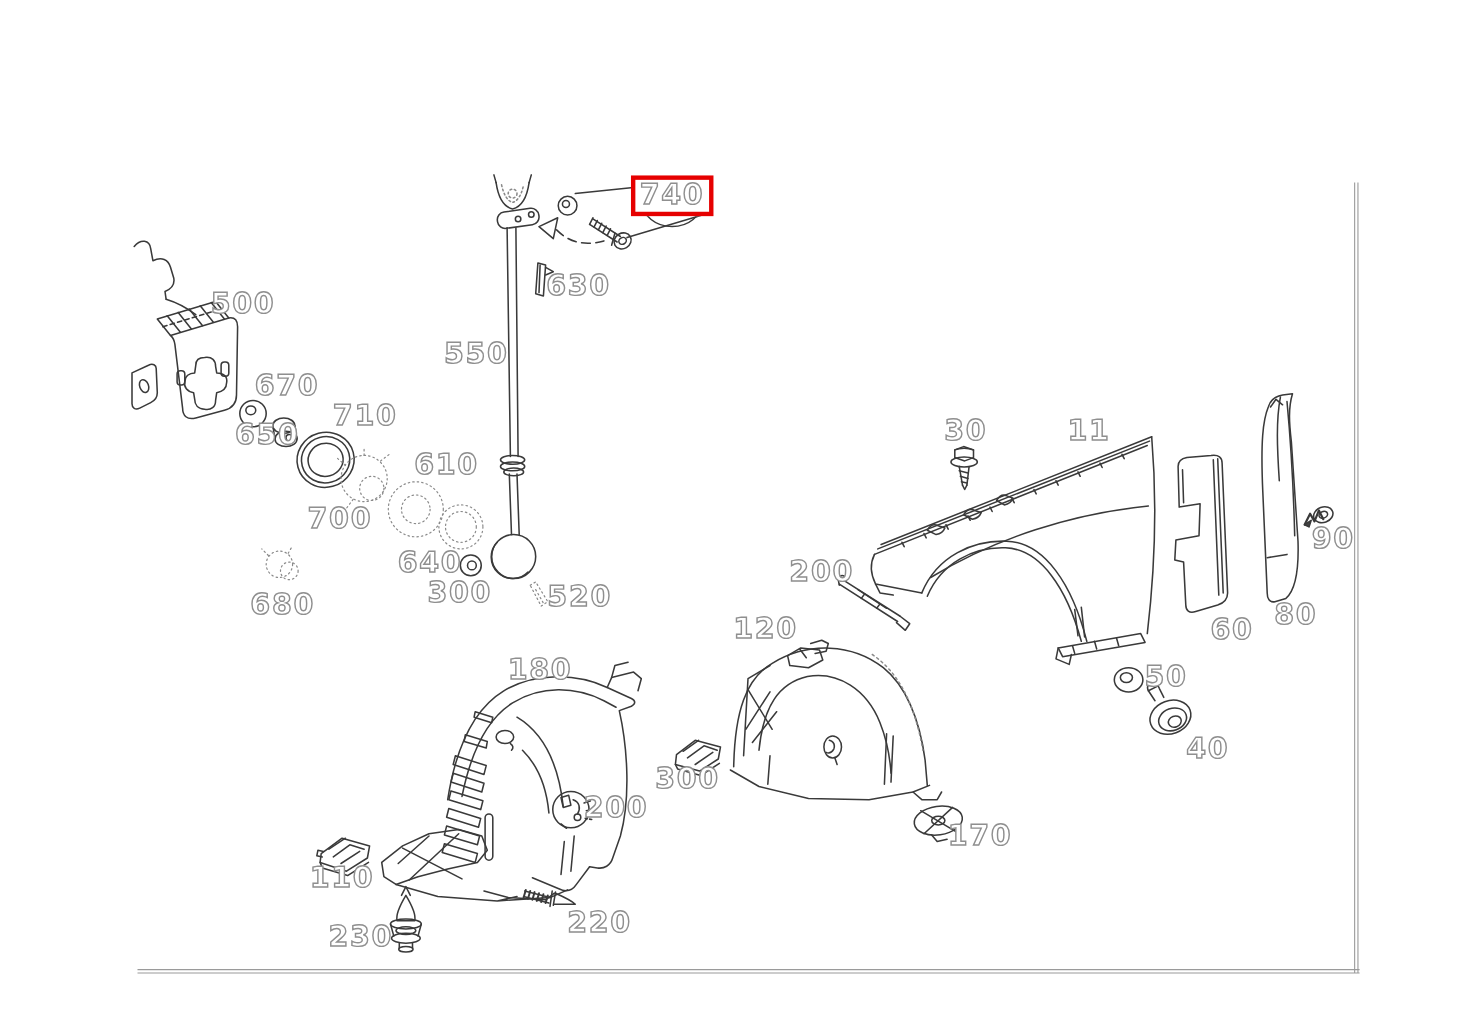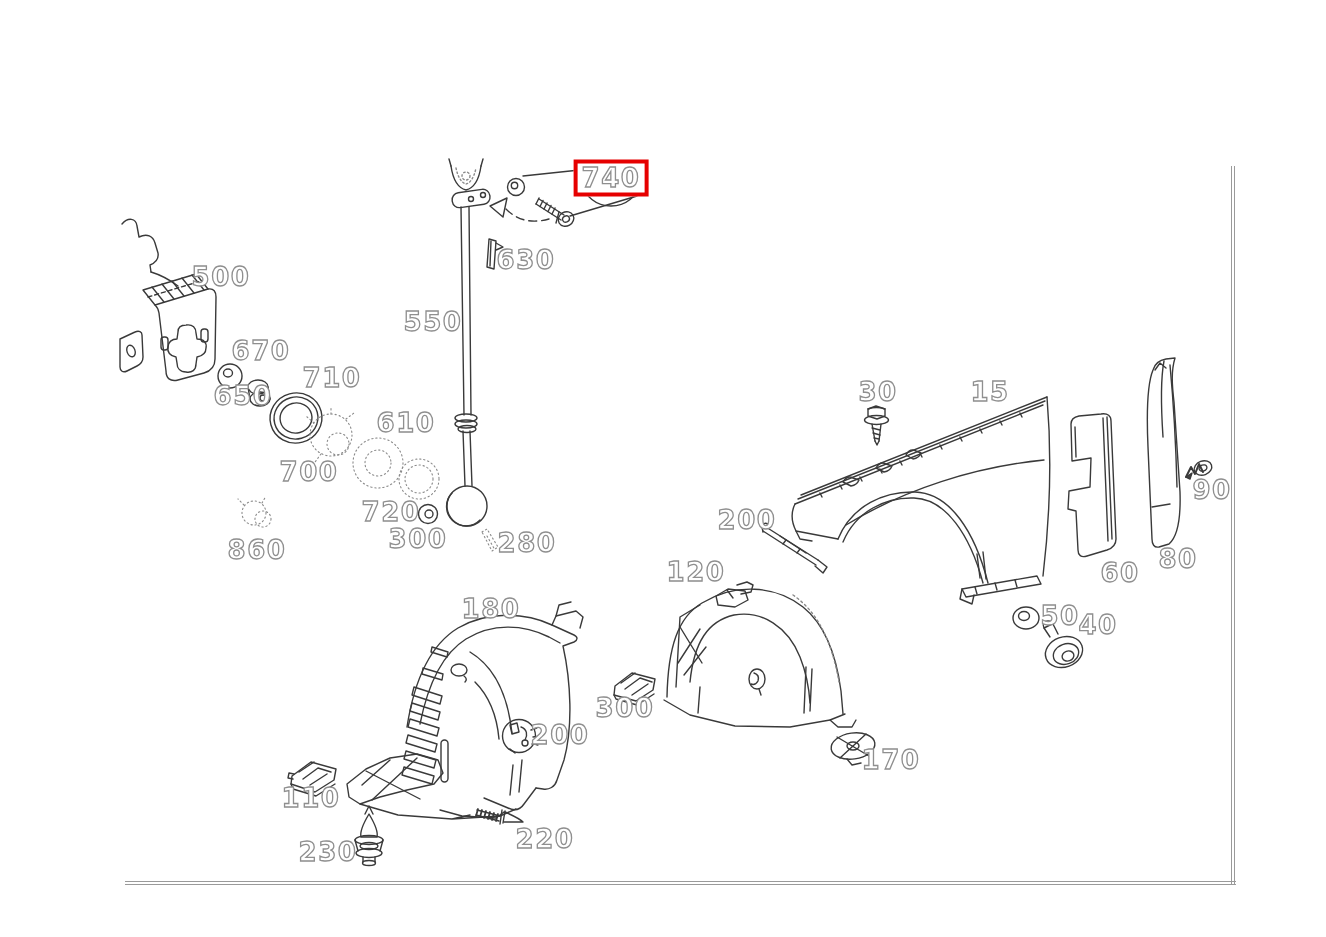--- a/index.html
+++ b/index.html
@@ -307,34 +307,34 @@
 
 <div class="plabel plabel-hl" style="left: 611px; top: 151px; border-color: rgb(230, 0, 0);">740</div>
 <div class="plabel" style="left:526px;top:233px">630</div>
 <div class="plabel" style="left:433px;top:295px">550</div>
 <div class="plabel" style="left:221px;top:250px">500</div>
 <div class="plabel" style="left:261px;top:324px">670</div>
 <div class="plabel" style="left:332px;top:351px">710</div>
 <div class="plabel" style="left:243px;top:369px">650</div>
 <div class="plabel" style="left:406px;top:396px">610</div>
 <div class="plabel" style="left:309px;top:445px">700</div>
-<div class="plabel" style="left:391px;top:485px">720</div>
+<div class="plabel" style="left:391px;top:485px">640</div>
 <div class="plabel" style="left:418px;top:512px">300</div>
-<div class="plabel" style="left:257px;top:523px">860</div>
-<div class="plabel" style="left:527px;top:516px">280</div>
+<div class="plabel" style="left:257px;top:523px">680</div>
+<div class="plabel" style="left:527px;top:516px">520</div>
 <div class="plabel" style="left:491px;top:582px">180</div>
 <div class="plabel" style="left:747px;top:493px">200</div>
 <div class="plabel" style="left:696px;top:545px">120</div>
 <div class="plabel" style="left:625px;top:681px">300</div>
 <div class="plabel" style="left:891px;top:733px">170</div>
 <div class="plabel" style="left:560px;top:708px">200</div>
 <div class="plabel" style="left:311px;top:771px">110</div>
 <div class="plabel" style="left:328px;top:825px">230</div>
 <div class="plabel" style="left:545px;top:812px">220</div>
 <div class="plabel" style="left:878px;top:365px">30</div>
-<div class="plabel" style="left:990px;top:365px">15</div>
+<div class="plabel" style="left:990px;top:365px">11</div>
 <div class="plabel" style="left:1120px;top:546px">60</div>
 <div class="plabel" style="left:1178px;top:532px">80</div>
 <div class="plabel" style="left:1212px;top:463px">90</div>
 <div class="plabel" style="left:1060px;top:589px">50</div>
-<div class="plabel" style="left:1098px;top:598px">40</div>
+<div class="plabel" style="left:1098px;top:654px">40</div>
 
 </div>
 
 </body></html>

